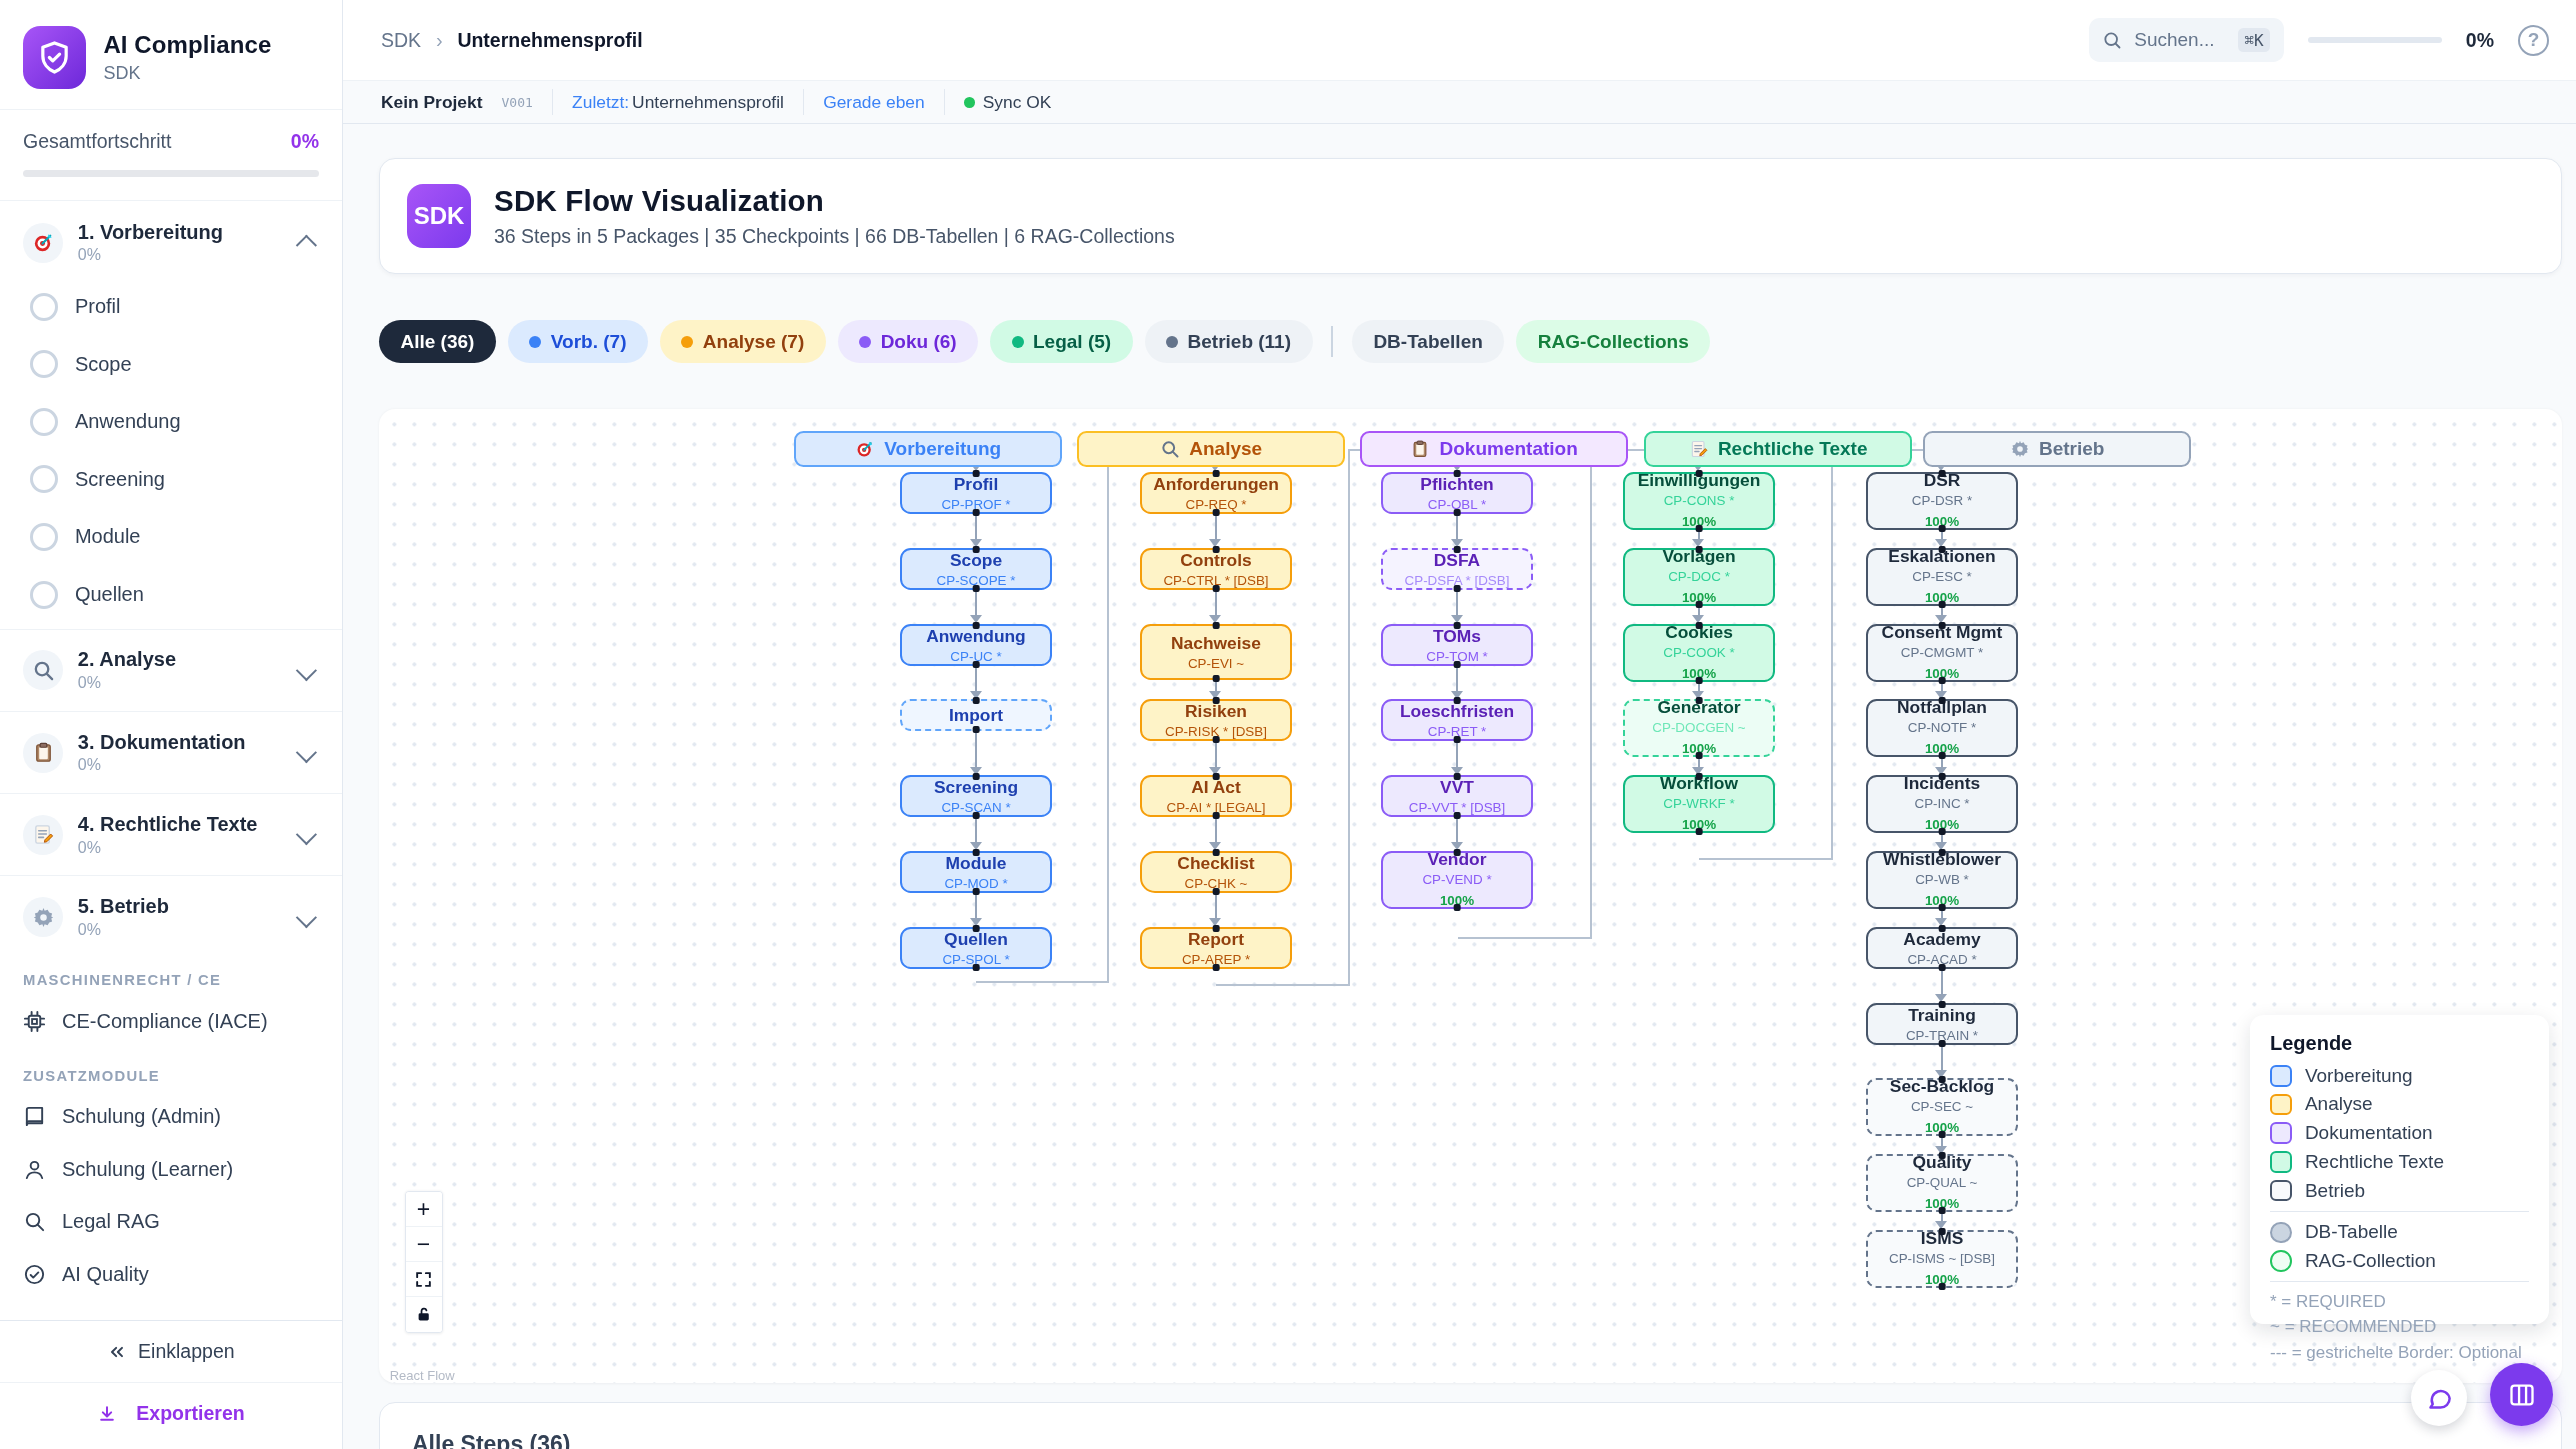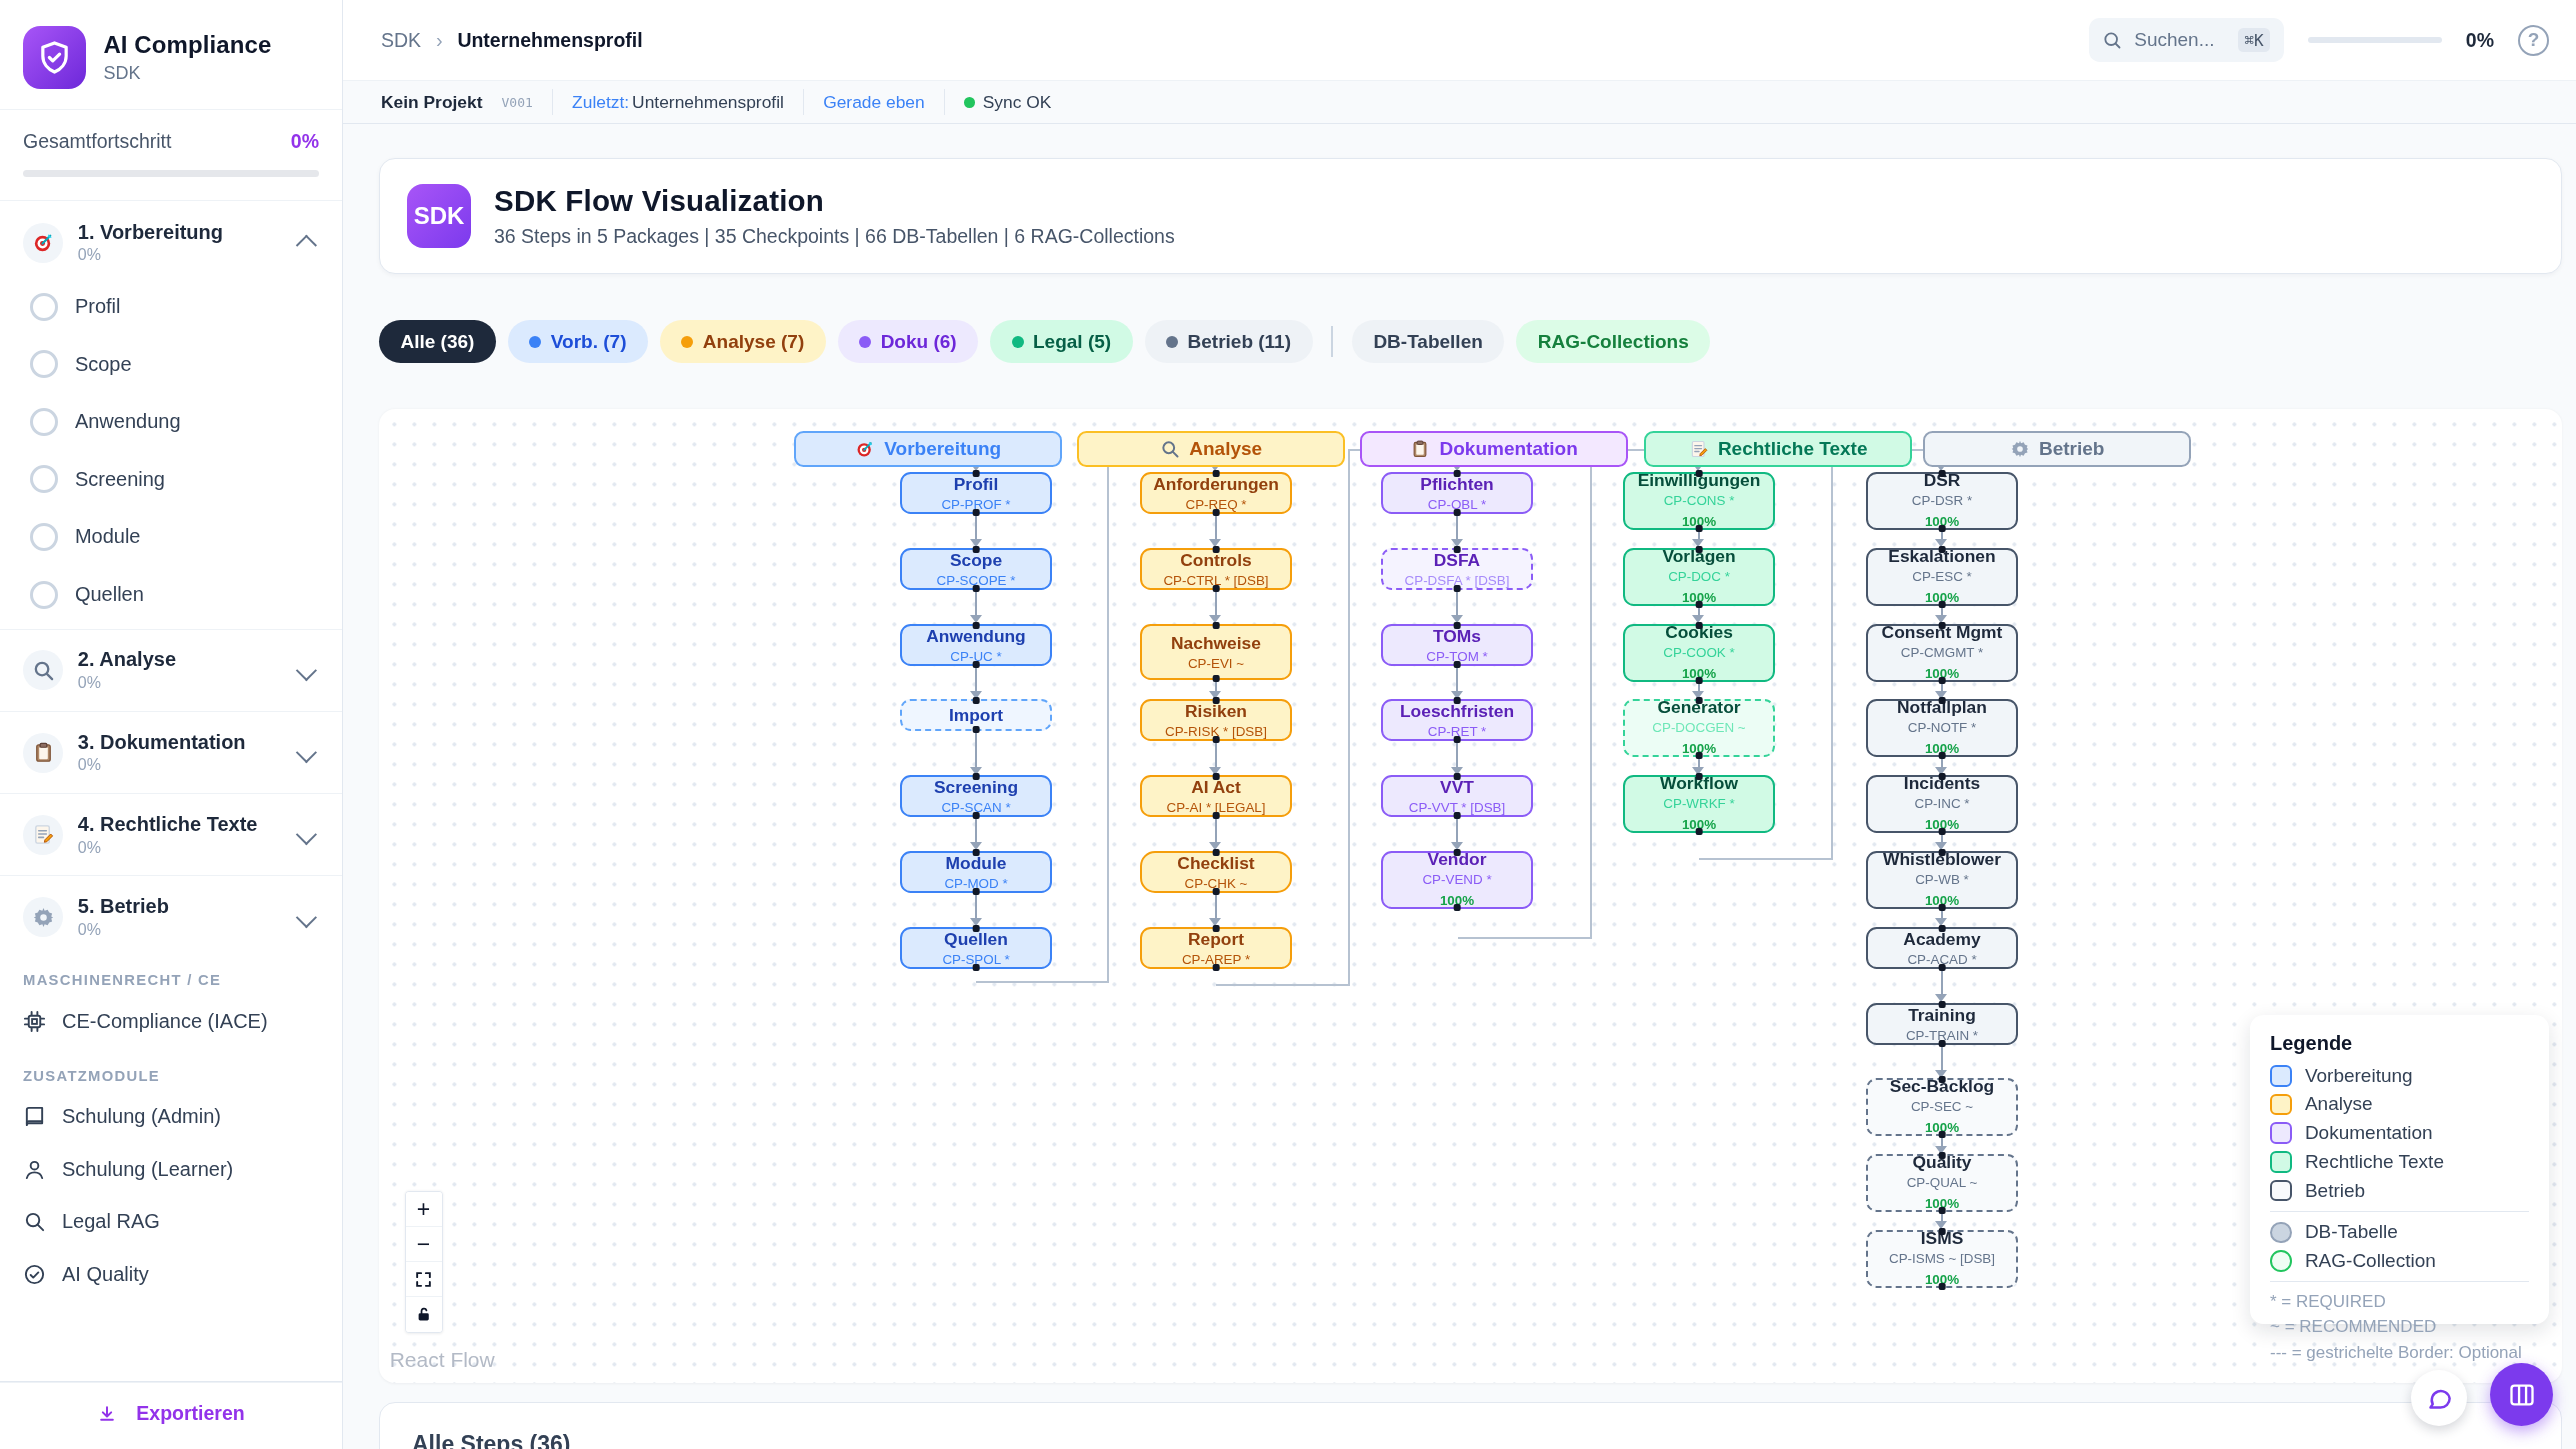--- a/index.html
+++ b/index.html
@@ -145,21 +145,21 @@
   .lg-label { font-size:19px; color:#334155; }
   .lg-div { border-top:1.3px solid #e2e8f0; margin:9.4px 0; }
   .lg-note { font-size:17px; color:#94a3b8; margin:5.4px 0; }
 
   .rf-controls { position:absolute; left:25.5px; top:782px; width:38px; background:#fff;
                  border:1.3px solid #e2e8f0; border-radius:4px; overflow:hidden; z-index:6;
                  box-shadow:0 0.7px 2.7px rgba(15,23,42,.08);}
   .rf-btn { height:35px; display:flex; align-items:center; justify-content:center; font-size:23px;
             color:#0f172a; border-bottom:1.3px solid #eef2f6; cursor:pointer; background:#fff;}
   .rf-btn:last-child { border-bottom:none; }
-  .rf-attrib { position:absolute; left:10.7px; top:939px; font-size:21px; color:#b3bac6; z-index:6;}
+  .rf-attrib { position:absolute; left:10.7px; top:959px; font-size:13px; color:#b3bac6; z-index:6;}
 
   .bottom-card { position:absolute; left:36px; top:1278px; width:2183px; height:201px; background:#fff;
                  border:1.3px solid #e2e8f0; border-radius:16px 16px 0 0; }
   .bottom-title { font-size:23px; font-weight:700; color:#334155; padding:28px 32px 20px 32px; }
 
   .fab-chat { position:fixed; left:2411px; top:1370px; width:56px; height:56px; border-radius:50%;
               background:#fff; box-shadow:0 4px 12px rgba(15,23,42,.18); display:flex; align-items:center;
               justify-content:center; cursor:pointer; z-index:20;}
   .fab-main { position:fixed; left:2490px; top:1363px; width:63px; height:63px; border-radius:50%;
               background:#7c3aed; box-shadow:0 5.4px 14.8px rgba(124,58,237,.45); display:flex; align-items:center;
@@ -334,20 +334,27 @@
           <span style="display:flex">
             <svg width="23" height="23" viewBox="0 0 24 24" fill="none" stroke="#334155" stroke-width="2" stroke-linecap="round" stroke-linejoin="round">
               <circle cx="12" cy="12" r="9"></circle>
               <path d="M8 12.5l2.7 2.7 5.3-5.4"></path>
             </svg>
           </span>
       <span class="plain-label">AI Quality</span>
         </div>
       </nav>
     <div class="side-footer">
+      <div class="collapse-row">
+        <svg width="20" height="20" viewBox="0 0 24 24" fill="none" stroke="#334155" stroke-width="2.4" stroke-linecap="round" stroke-linejoin="round">
+          <path d="M11 17l-5-5 5-5"></path>
+            <path d="M18 17l-5-5 5-5"></path>
+        </svg>
+        <span class="collapse-label">Einklappen</span>
+      </div>
       <div class="export-row">
         <svg width="20" height="20" viewBox="0 0 24 24" fill="none" stroke="#9333ea" stroke-width="2.4" stroke-linecap="round" stroke-linejoin="round">
           <path d="M12 4v10"></path>
             <path d="M7 10l5 5 5-5"></path>
             <path d="M5 19h14"></path>
         </svg>
         <span class="export-label">Exportieren</span>
       </div>
     </div>
   </aside>

